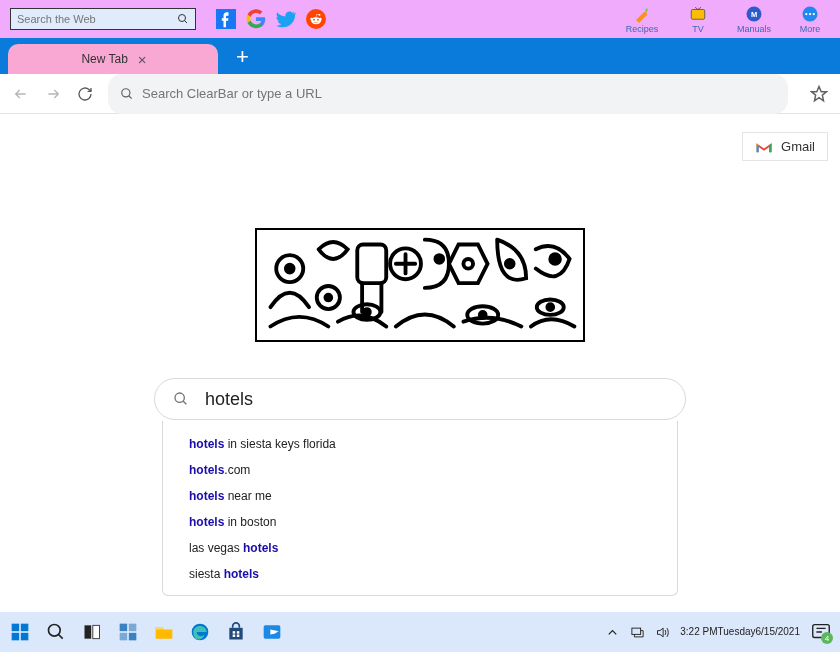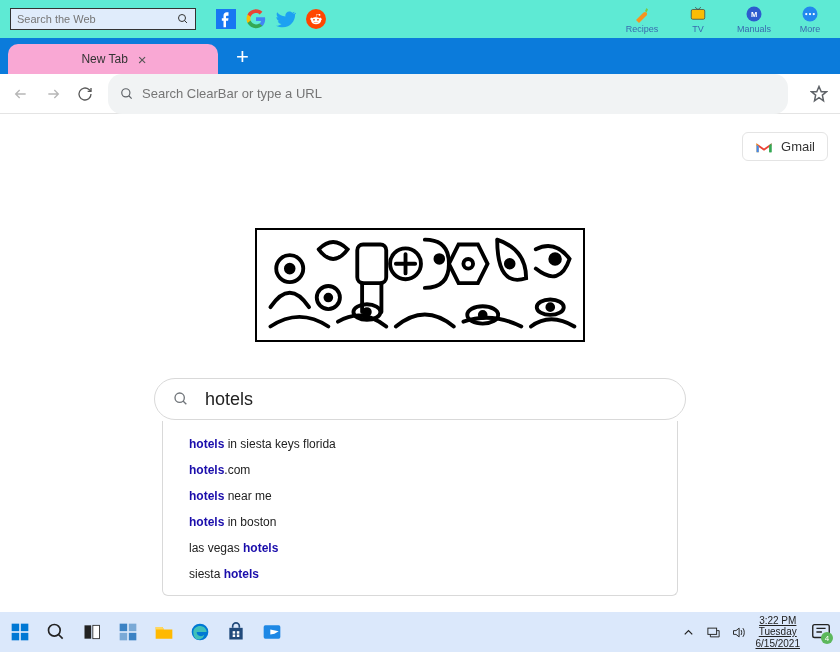--- a/index.html
+++ b/index.html
@@ -1,19 +1,19 @@
 <!DOCTYPE html>
 <html><head>
 <meta charset="utf-8">
 <style>
 * { margin: 0; padding: 0; box-sizing: border-box; }
 html, body { width: 840px; height: 652px; overflow: hidden; font-family: "Segoe UI", Arial, sans-serif; background: #fff; }
 
 
-.ribbon { height: 38px; background: #5eead4; display: flex; align-items: center; padding: 0 10px; gap: 16px; }
+.ribbon { height: 38px; background: #f0abfc; display: flex; align-items: center; padding: 0 10px; gap: 16px; }
 .ribbon-search { width: 186px; height: 22px; border: 1px solid #333; display: flex; align-items: center; padding: 0 6px; background: #e0ecfb; }
 .ribbon-search input { flex: 1; border: none; background: transparent; font-size: 11px; outline: none; }
 .ribbon-icons { display: flex; align-items: center; gap: 10px; margin-left: 4px; }
 .ribbon-icons .ic { width: 20px; height: 20px; display:flex; align-items:center; justify-content:center; }
 .ribbon-bookmarks { display: flex; gap: 16px; margin-left: auto; }
 .bk { display: flex; flex-direction: column; align-items: center; width: 40px; cursor: pointer; }
 .bk span.label { font-size: 9px; color: #3a6ab0; margin-top: 1px; }
 
 
 .tabbar { height: 36px; background: #0b7bdb; display: flex; align-items: flex-end; padding-left: 8px; }
@@ -24,38 +24,38 @@
 
 .toolbar { height: 40px; background: #fff; border-bottom: 1px solid #e4e4e4; display:flex; align-items:center; padding: 0 12px; gap: 14px; }
 .navbtn { width: 18px; height: 18px; color:#595959; display:flex; align-items:center; justify-content:center; cursor:pointer; }
 .navbtn.dis { color:#b6b6b6; }
 .omnibox { flex:1; height: 40px; background:#f1f3f4; border-radius: 14px; display:flex; align-items:center; padding:0 12px; gap:8px; }
 .omnibox input { flex:1; border:none; background:transparent; font-size:13px; outline:none; color:#555; }
 .star { width:18px; height:18px; color:#5f6368; margin-left:8px; cursor:pointer; }
 
 
 .page { position:relative; width:840px; height:498px; background:#fff; }
-.gmail-chip { position:absolute; top:18px; right:12px; border:1px solid #e4e4e4; border-radius:6px; padding:6px 12px; display:flex; align-items:center; gap:8px; font-size:13px; color:#333; cursor:pointer; background:#fff; }
+.gmail-chip { position:absolute; top:18px; right:12px; border:1px solid #e4e4e4; border-radius:0; padding:6px 12px; display:flex; align-items:center; gap:8px; font-size:13px; color:#333; cursor:pointer; background:#fff; }
 .hero { position:absolute; top:114px; left:50%; transform:translateX(-50%); width:330px; height:114px; border:2px solid #000; background:#fff; overflow:hidden; }
 .hero svg { width:100%; height:100%; }
 
 .searchbox { position:absolute; top:264px; left:50%; transform:translateX(-50%); width:532px; height:42px; background:#fff; border:1px solid #d9d9d9; border-radius:21px; display:flex; align-items:center; padding:0 18px; gap:16px; }
 .searchbox input { flex:1; border:none; font-size:18px; outline:none; color:#222; }
 
 .suggest { position:absolute; top:307px; left:50%; transform:translateX(-50%); width:516px; background:#fff; border:1px solid #d9d9d9; border-top:none; border-bottom-left-radius:6px; border-bottom-right-radius:6px; padding:10px 0 8px 0; }
 .suggest .row { padding:6px 26px; font-size:12px; color:#222; cursor:pointer; }
 .suggest .row b { color:#1a0dab; font-weight:600; }
 
 
 .taskbar { position:absolute; bottom:0; left:0; right:0; height:40px; background:#dbe8fb; display:flex; align-items:center; padding:0 8px; }
 .tb-icons { display:flex; align-items:center; gap:12px; }
 .tb-icons .ticon { width:24px; height:24px; cursor:pointer; display:flex; align-items:center; justify-content:center; }
 .tray { margin-left:auto; display:flex; align-items:center; gap:10px; }
 .tray .smic { width:15px; height:15px; color:#333; }
-.clock { display:flex; flex-direction:column; align-items:center; font-size:10px; color:#222; line-height:1.15;text-decoration:underline; }
+.clock { display:flex; flex-direction:row; align-items:flex-start; font-size:10px; color:#222; line-height:1.15; }
 .notif { width:22px; height:22px; position:relative; }
 .notif .badge { position:absolute; bottom:-1px; right:-1px; background:#5cb85c; color:#fff; font-size:8px; border-radius:50%; width:12px; height:12px; display:flex; align-items:center; justify-content:center; }
 </style>
 </head>
 <body>
 
 <div class="ribbon">
   <div class="ribbon-search">
     <input type="text" placeholder="Search the Web" style="">
     <svg width="12" height="12" viewBox="0 0 24 24" fill="none" stroke="#333" stroke-width="2">

